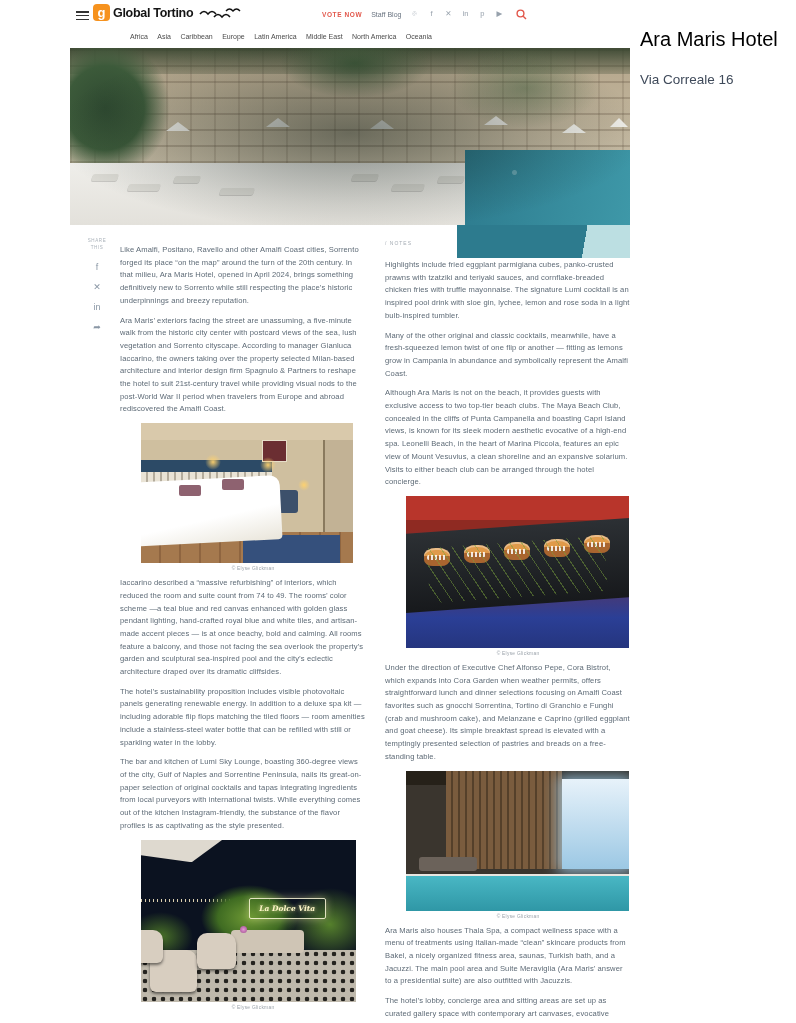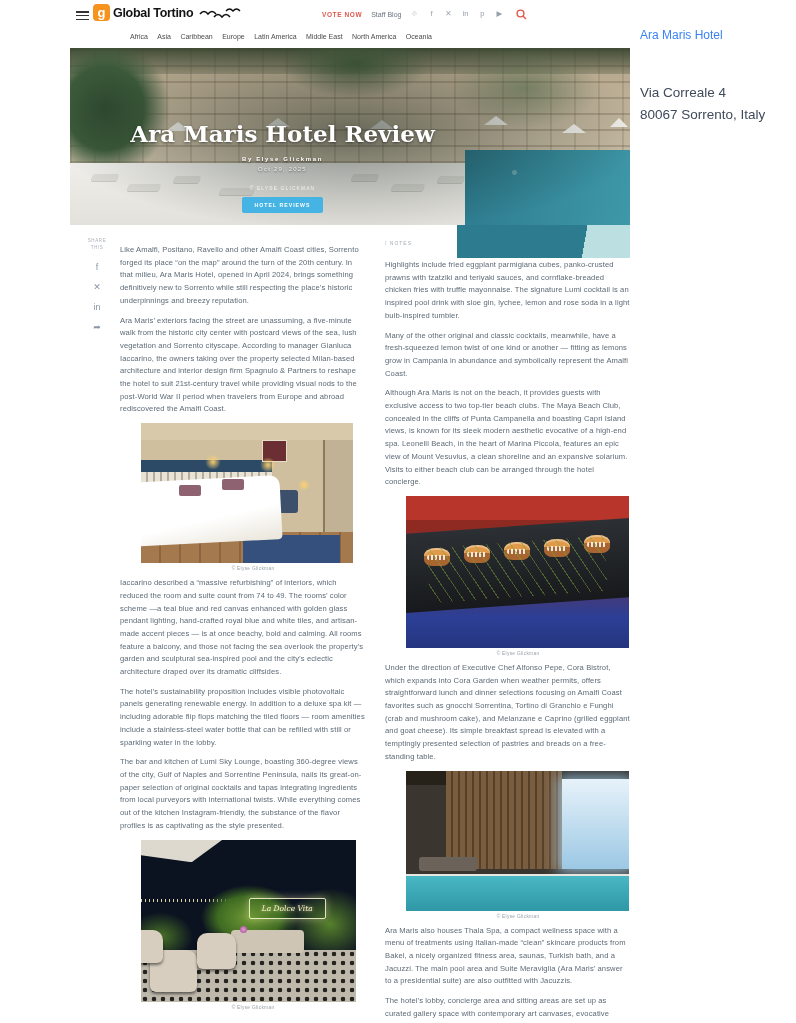--- a/index.html
+++ b/index.html
@@ -122,31 +122,31 @@
       background:radial-gradient(closest-side, #6f9a35, #3f6b22 65%, transparent); }
   .img-lounge .green2 { position:absolute; right:-8%; top:30%; width:40%; height:45%; border-radius:50%;
       background:radial-gradient(closest-side, #55802c, transparent); }
   .img-lounge .green3 { position:absolute; left:-6%; top:45%; width:30%; height:30%; border-radius:50%;
       background:radial-gradient(closest-side, #4a7328, transparent); }
   .img-lounge .canopy { position:absolute; left:0; top:0; width:38%; height:14%; background:#ded9cf;
       clip-path:polygon(0 0, 100% 0, 62% 100%, 0 70%); }
   .img-lounge .neon { position:absolute; right:14%; top:36%; width:36%; height:13%;
       border:1px solid rgba(255,250,220,.85); border-radius:2px; display:flex; align-items:center; justify-content:center;
       color:#fdf6c8; font-family:"DejaVu Serif", serif; font-style:italic; font-size:7.5px;
-      text-shadow:0 0 4px rgba(255,245,180,.9); box-shadow:0 0 8px rgba(255,245,180,.45); }
+      text-shadow:0 0 4px rgba(255,245,180,.9); box-shadow:0 0 8px rgba(255,245,180,.45);font-weight:bold; }
   .img-lounge .floor-tiles { position:absolute; left:0; bottom:0; width:100%; height:32%;
       background:radial-gradient(circle at 4px 4px, #26241f 2px, transparent 2.6px) 0 0/9px 9px, #c9c2b4; opacity:.95; }
   .img-lounge .chair-c { position:absolute; background:#d8cec0; border-radius:10px 10px 6px 6px; box-shadow:0 2px 3px rgba(0,0,0,.5); }
   .img-lounge .sofa { position:absolute; left:42%; bottom:30%; width:34%; height:14%; background:#cfc5b5; border-radius:4px; }
   .img-lounge .flower { position:absolute; left:46%; bottom:42%; width:7px; height:7px; border-radius:50%;
       background:radial-gradient(circle, #e29ad2, #a04a90); }
 
   
   .sidebar { position:absolute; left:640px; top:28px; width:150px; z-index:3; }
-  .hotel-name { font-size:12px; color:#3b82f6; margin-bottom:40px; }
+  .hotel-name { font-size:20px; color:#000000; margin-bottom:18px; }
   .addr { font-size:13.5px; color:#3f4a5a; line-height:22px; }
 </style>
 </head>
 <body>
 
 <div class="page">
 
   <div class="hamburger">
       <i></i>
       <i></i>
@@ -204,27 +204,20 @@
     <div class="umb" style="left:492px; top:76px;"></div>
     <div class="umb" style="left:540px; top:70px; width:18px;"></div>
     <div class="chaise" style="left:22px; top:126px;"></div>
     <div class="chaise" style="left:58px; top:136px; width:32px;"></div>
     <div class="chaise" style="left:104px; top:128px;"></div>
     <div class="chaise" style="left:150px; top:140px; width:34px;"></div>
     <div class="chaise" style="left:282px; top:126px;"></div>
     <div class="chaise" style="left:322px; top:136px; width:32px;"></div>
     <div class="chaise" style="left:368px; top:128px;"></div>
     <div class="shade"></div>
-    <div class="hero-title-block">
-      <div class="hero-title">Ara Maris Hotel Review</div>
-      <div class="hero-byline">By Elyse Glickman</div>
-      <div class="hero-date">Oct 29, 2025</div>
-      <div class="hero-credit">© ELYSE GLICKMAN</div>
-      <div><span class="hero-btn">HOTEL REVIEWS</span></div>
-    </div>
   </section>
   <div class="pool-ext"></div>
 
   <aside class="share-rail">
     <div class="share-label">
       <div>SHARE</div>
       <div>THIS</div>
     </div>
     <span class="share-icon">f</span>
     <span class="share-icon">✕</span>
@@ -274,21 +267,21 @@
         <div class="chair-c" style="left:-6%; bottom:24%; width:16%; height:20%;"></div>
         <div class="canopy"></div>
       </div>
       <figcaption>© Elyse Glickman</figcaption>
     </figure>
   </div>
 
   <div class="col col-right">
     <div class="notes-label">/ NOTES</div>
     <p>Highlights include fried eggplant parmigiana cubes, panko-crusted prawns with tzatziki and teriyaki sauces, and cornflake-breaded chicken fries with truffle mayonnaise. The signature Lumi cocktail is an inspired pool drink with sloe gin, lychee, lemon and rose soda in a light bulb-inspired tumbler.</p>
-    <p>Many of the other original and classic cocktails, meanwhile, have a fresh-squeezed lemon twist of one kind or another — fitting as lemons grow in Campania in abundance and symbolically represent the Amalfi Coast.</p>
+    <p>Many of the other original and classic cocktails, meanwhile, have a fresh-squeezed lemon twist of one flip or another — fitting as lemons grow in Campania in abundance and symbolically represent the Amalfi Coast.</p>
     <p>Although Ara Maris is not on the beach, it provides guests with exclusive access to two top-tier beach clubs. The Maya Beach Club, concealed in the cliffs of Punta Campanella and boasting Capri Island views, is known for its sleek modern aesthetic evocative of a high-end spa. Leonelli Beach, in the heart of Marina Piccola, features an epic view of Mount Vesuvius, a clean shoreline and an expansive solarium. Visits to either beach club can be arranged through the hotel concierge.</p>
 
     <figure>
       <div class="img-box img-food">
         <div class="plate"></div>
         <div class="croq" style="left:8%; top:34%;"></div>
         <div class="croq" style="left:26%; top:32%;"></div>
         <div class="croq" style="left:44%; top:30%;"></div>
         <div class="croq" style="left:62%; top:28%;"></div>
         <div class="croq" style="left:80%; top:26%;"></div>
@@ -309,17 +302,16 @@
       </div>
       <figcaption>© Elyse Glickman</figcaption>
     </figure>
 
     <p>Ara Maris also houses Thala Spa, a compact wellness space with a menu of treatments using Italian-made “clean” skincare products from Bakel, a nicely organized fitness area, saunas, Turkish bath, and a Jacuzzi. The main pool area and Suite Meraviglia (Ara Maris' answer to a presidential suite) are also outfitted with Jacuzzis.</p>
     <p>The hotel’s lobby, concierge area and sitting areas are set up as curated gallery space with contemporary art canvases, evocative photography, sculptures and coffee table books.</p>
   </div>
 
   <aside class="sidebar">
     <div class="hotel-name">Ara Maris Hotel</div>
-    <div class="addr">Via Correale 4</div>
-    <div class="addr">80067 Sorrento, Italy</div>
+    <div class="addr">Via Correale 16</div>
   </aside>
 
 </div>
 
 </body></html>

